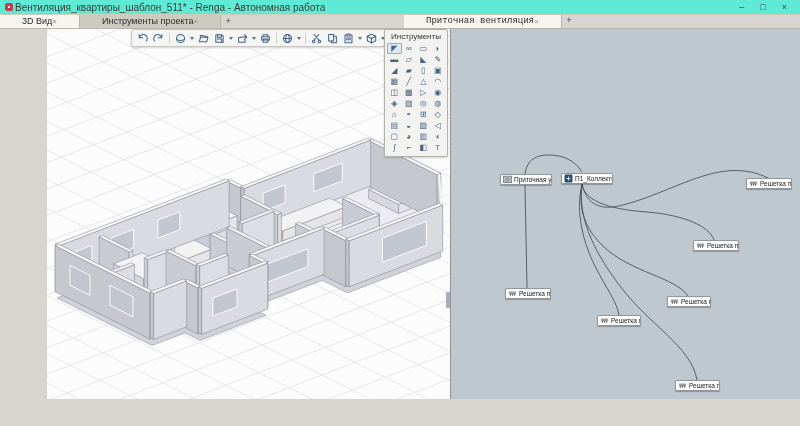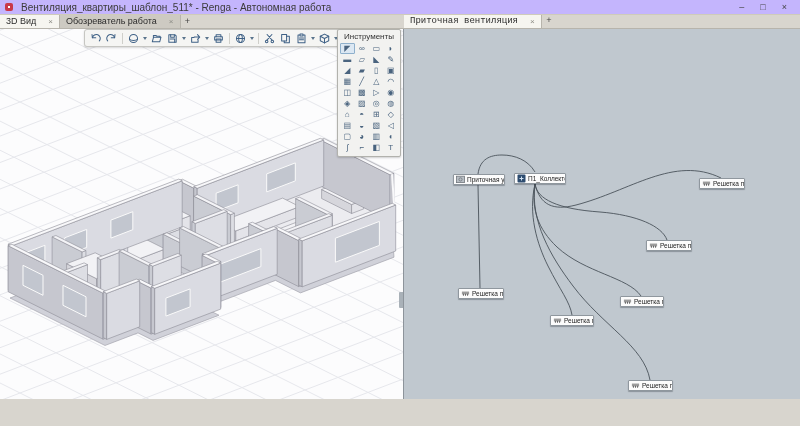--- a/index.html
+++ b/index.html
@@ -1,32 +1,32 @@
 <!DOCTYPE html>
 <html><head>
 <meta charset="utf-8">
 <style>
   html,body{margin:0;padding:0;}
   body{width:800px;height:426px;overflow:hidden;font-family:"Liberation Sans",sans-serif;background:#d8d5ce;}
   
-  .titlebar{height:14px;background:#c4b5fd;border-bottom:1px solid #cfcbba;display:flex;align-items:center;padding:0 5px;gap:8px;}
+  .titlebar{height:14px;background:#5eead4;border-bottom:1px solid #cfcbba;display:flex;align-items:center;padding:0 5px;gap:2px;}
   .appicon{width:8px;height:8px;border-radius:2px;background:radial-gradient(circle at 50% 50%, #fff 0 1px, #c9384a 1px);flex:0 0 auto;}
   .apptitle{font-size:10px;color:#3a3a38;white-space:nowrap;line-height:13px;}
   .wincontrols{margin-left:auto;display:flex;gap:16px;padding-right:8px;font-size:9px;color:#444;}
   .wincontrols span{line-height:13px;}
   
   .tabrow{height:13px;background:#d8d5ce;border-bottom:1px solid #b7b4ac;display:flex;font-size:9px;color:#2c2c2c;}
   .tabs-left{width:404px;display:flex;flex:0 0 auto;}
   .tabs-right{flex:1;display:flex;font-family:Liberation Mono, monospace;}
-  .tab{display:flex;align-items:flex-end;gap:12px;padding:0 6px;background:#cdcac2;border-right:1px solid #b7b4ac;line-height:13px;}
+  .tab{display:flex;align-items:flex-end;gap:0;padding:0 22px;background:#cdcac2;border-right:1px solid #b7b4ac;line-height:13px;}
   .tab.active{background:#f6f5f0;}
   .tab .x{color:#8c8c86;font-size:8px;}
   .addtab{width:14px;text-align:center;color:#444;line-height:13px;}
   
-  .main{display:flex;height:370px;}
+  .main{display:flex;height:370px;margin-left:47px;}
   .viewport{width:403px;flex:0 0 auto;position:relative;background:#fcfcfd;border-right:1px solid #8d949b;overflow:hidden;}
   #scene{position:absolute;left:0;top:0;}
   
   .toolbar{position:absolute;top:0;left:84px;height:16px;background:#f5f5f3;border:1px solid #c6c6c2;border-radius:3px;display:flex;align-items:center;padding:0 3px;gap:1px;box-shadow:0 1px 2px rgba(0,0,0,.15);z-index:5;}
   .tbtn{width:15px;height:13px;display:flex;align-items:center;justify-content:center;}
   .tbtn svg{display:block;}
   .caret{width:0;height:0;border-left:2.5px solid transparent;border-right:2.5px solid transparent;border-top:3px solid #5a748c;margin:0 1px;}
   .tsep{width:1px;height:11px;background:#cfcfca;margin:0 2px;}
   
   .toolspanel{position:absolute;top:0;right:2px;width:62px;background:#f2f2f0;border:1px solid #b2b2ad;border-radius:2px;box-shadow:0 1px 2px rgba(0,0,0,.18);z-index:5;}
@@ -54,21 +54,21 @@
   </span>
 </div>
 
 <div class="tabrow">
   <div class="tabs-left">
     <div class="tab active">
       <span>3D Вид</span>
       <span class="x">×</span>
     </div>
     <div class="tab">
-      <span>Обозреватель работа</span>
+      <span>Инструменты проекта</span>
       <span class="x">×</span>
     </div>
     <div class="addtab">+</div>
   </div>
   <div class="tabs-right">
     <div class="tab active">
       <span>Приточная вентиляция</span>
       <span class="x">×</span>
     </div>
     <div class="addtab">+</div>

